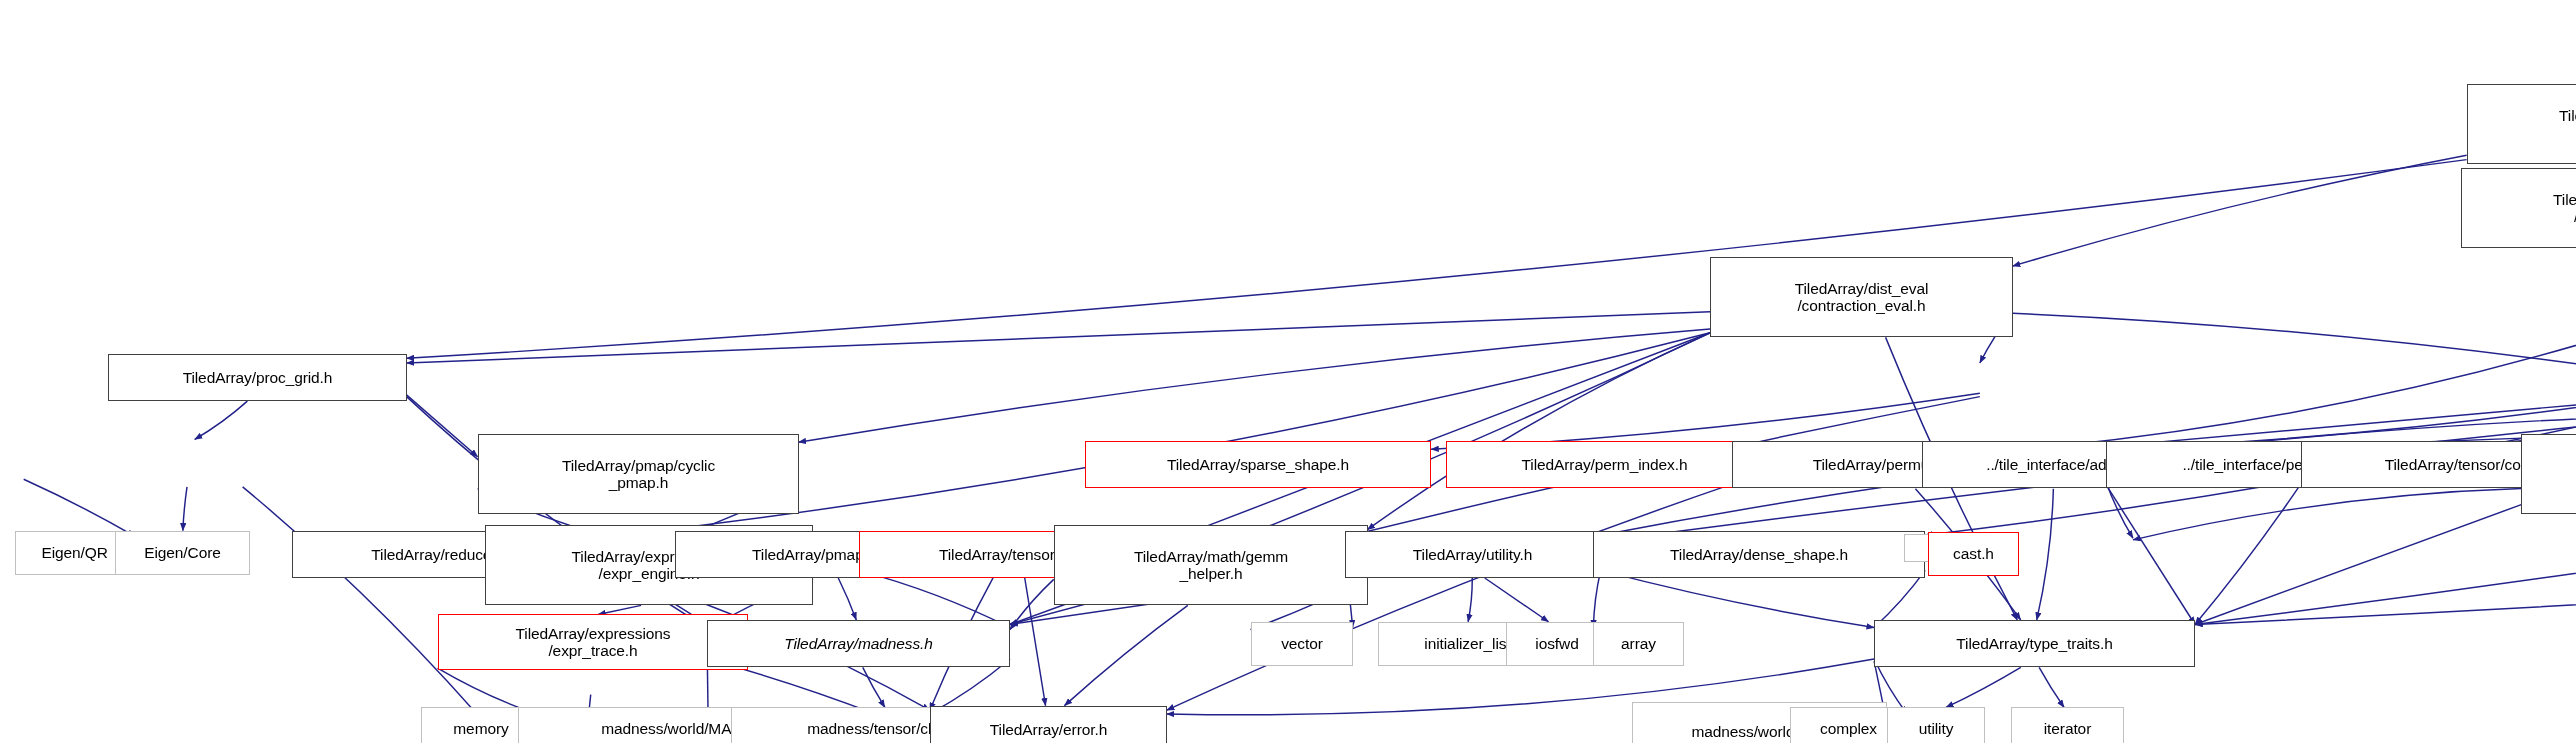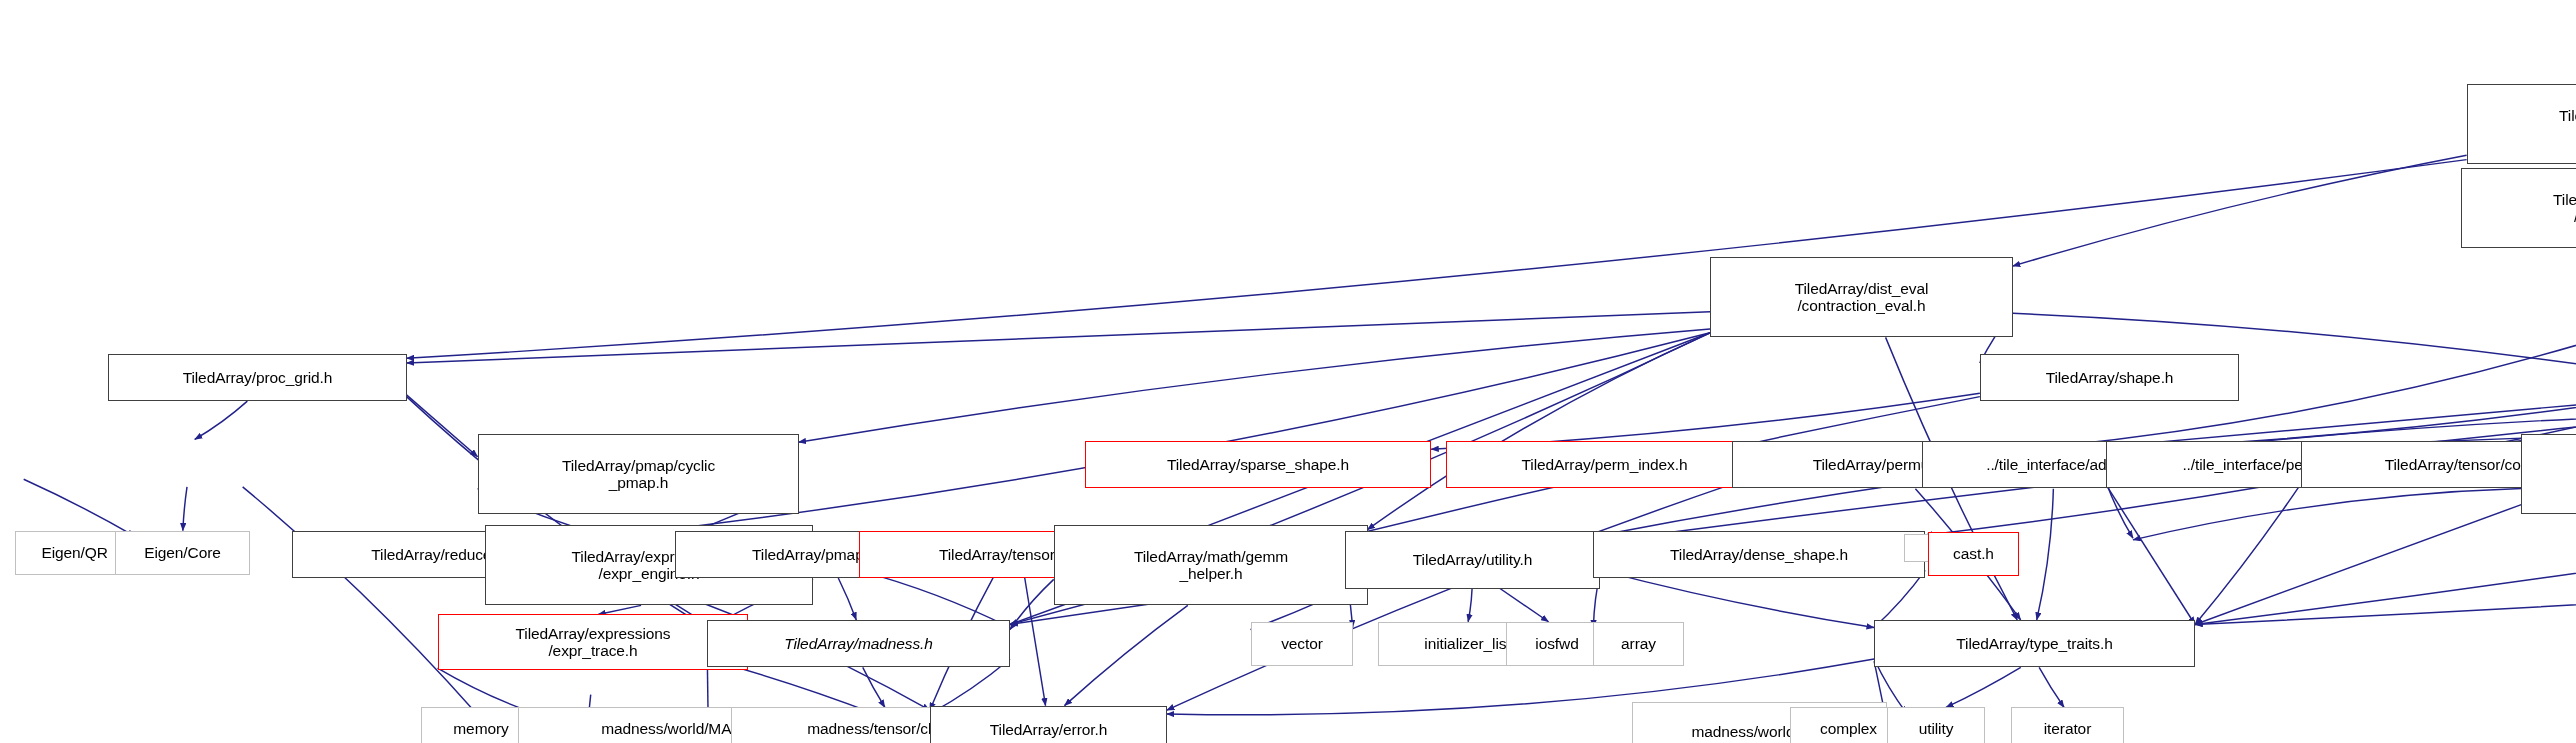--- a/index.html
+++ b/index.html
@@ -159,41 +159,40 @@
       <path d="M778,890 Q783,889.5 788,890" fill="none" stroke="#22228a" stroke-width="1.6" marker-end="url(#arrowhead)"></path>
     </svg>
   <div id="node-layer">
       <div class="node local" style="left: 2467px; top: 84px; width: 339px; height: 80px;"><span class="lbl">TiledArray/expressions
 /cont_engine.h</span></div>
       <div class="node local" style="left: 2461px; top: 168px; width: 339px; height: 80px;"><span class="lbl">TiledArray/expressions
 /binary_engine.h</span></div>
       <div class="node local" style="left: 1710px; top: 257px; width: 303px; height: 80px;"><span class="lbl">TiledArray/dist_eval
 /contraction_eval.h</span></div>
       <div class="node local" style="left: 108px; top: 354px; width: 299px; height: 47px;"><span class="lbl">TiledArray/proc_grid.h</span></div>
-      <div class="node local" style="left: 1980px; top: 354px; width: 259px; height: 47px;"><span class="lbl">TiledArray/shape.h</span></div>
       <div class="node local" style="left: 478px; top: 434px; width: 321px; height: 80px;"><span class="lbl">TiledArray/pmap/cyclic
 _pmap.h</span></div>
       <div class="node missing" style="left: 1085px; top: 441px; width: 346px; height: 47px;"><span class="lbl">TiledArray/sparse_shape.h</span></div>
       <div class="node missing" style="left: 1446px; top: 441px; width: 317px; height: 47px;"><span class="lbl">TiledArray/perm_index.h</span></div>
       <div class="node local" style="left: 1732px; top: 441px; width: 328px; height: 47px;"><span class="lbl">TiledArray/permutation.h</span></div>
       <div class="node local" style="left: 1922px; top: 441px; width: 270px; height: 47px;"><span class="lbl">../tile_interface/add.h</span></div>
       <div class="node local" style="left: 2106px; top: 441px; width: 325px; height: 47px;"><span class="lbl">../tile_interface/permute.h</span></div>
       <div class="node local" style="left: 2301px; top: 441px; width: 357px; height: 47px;"><span class="lbl">TiledArray/tensor/complex.h</span></div>
       <div class="node local" style="left: 2521px; top: 434px; width: 266px; height: 80px;"><span class="lbl">TiledArray/tile_op
 /tile_interface.h</span></div>
       <div class="node system" style="left: 14.6px; top: 531px; width: 120px; height: 44px;"><span class="lbl">Eigen/QR</span></div>
       <div class="node system" style="left: 115px; top: 531px; width: 135px; height: 44px;"><span class="lbl">Eigen/Core</span></div>
       <div class="node local" style="left: 292px; top: 531px; width: 328px; height: 47px;"><span class="lbl">TiledArray/reduce_task.h</span></div>
       <div class="node local" style="left: 485px; top: 525px; width: 328px; height: 80px;"><span class="lbl">TiledArray/expressions
 /expr_engine.h</span></div>
       <div class="node local" style="left: 675px; top: 531px; width: 321px; height: 47px;"><span class="lbl">TiledArray/pmap/pmap.h</span></div>
       <div class="node missing" style="left: 859px; top: 531px; width: 325px; height: 47px;"><span class="lbl">TiledArray/tensor_impl.h</span></div>
       <div class="node local" style="left: 1054px; top: 525px; width: 314px; height: 80px;"><span class="lbl">TiledArray/math/gemm
 _helper.h</span></div>
-      <div class="node local" style="left: 1345px; top: 531px; width: 255px; height: 58px;"><span class="lbl">TiledArray/utility.h</span></div>
+      <div class="node local" style="left: 1345px; top: 531px; width: 255px; height: 47px;"><span class="lbl">TiledArray/utility.h</span></div>
       <div class="node local" style="left: 1593px; top: 531px; width: 332px; height: 47px;"><span class="lbl">TiledArray/dense_shape.h</span></div>
       <div class="node system" style="left: 1904px; top: 534px; width: 113px; height: 28px;"><span class="lbl">numeric</span></div>
       <div class="node missing" style="left: 1928px; top: 532px; width: 91px; height: 44px;"><span class="lbl">cast.h</span></div>
       <div class="node local" style="left: 1874px; top: 620px; width: 321px; height: 47px;"><span class="lbl">TiledArray/type_traits.h</span></div>
       <div class="node missing" style="left: 438px; top: 614px; width: 310px; height: 56px;"><span class="lbl">TiledArray/expressions
 /expr_trace.h</span></div>
       <div class="node local" style="left: 707px; top: 620px; width: 303px; height: 47px; font-style: italic;"><span class="lbl">TiledArray/madness.h</span></div>
       <div class="node system" style="left: 1251px; top: 622px; width: 102px; height: 44px;"><span class="lbl">vector</span></div>
       <div class="node system" style="left: 1378px; top: 622px; width: 179px; height: 44px;"><span class="lbl">initializer_list</span></div>
       <div class="node system" style="left: 1506px; top: 622px; width: 102px; height: 44px;"><span class="lbl">iosfwd</span></div>

